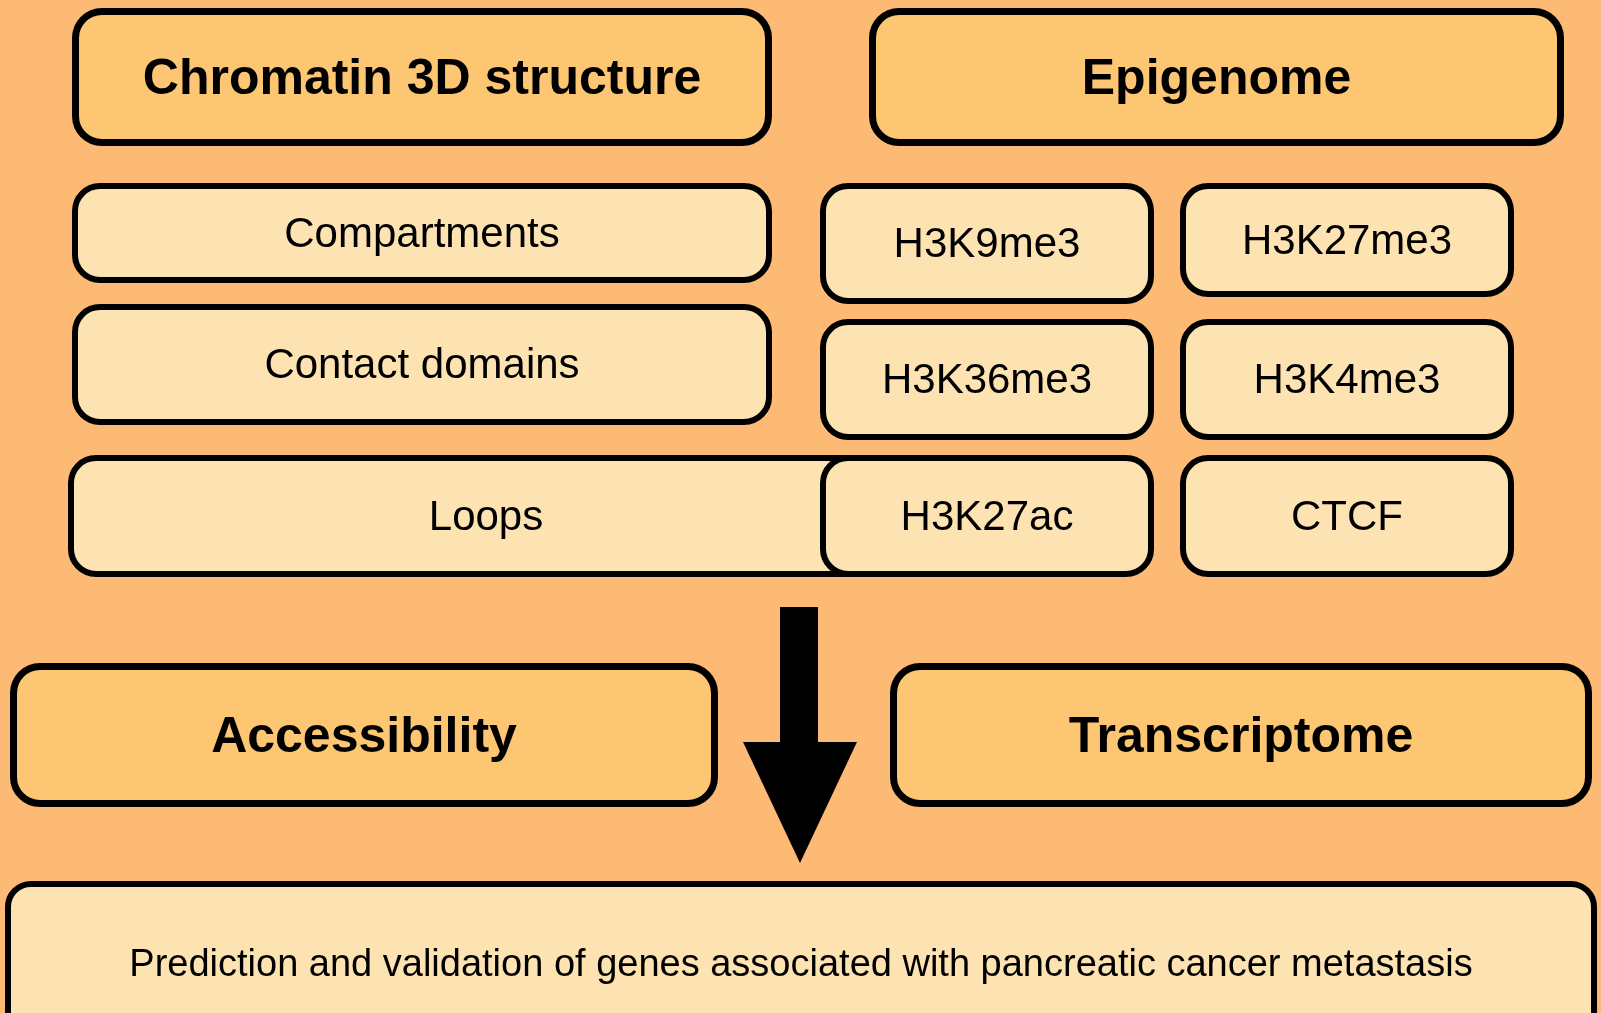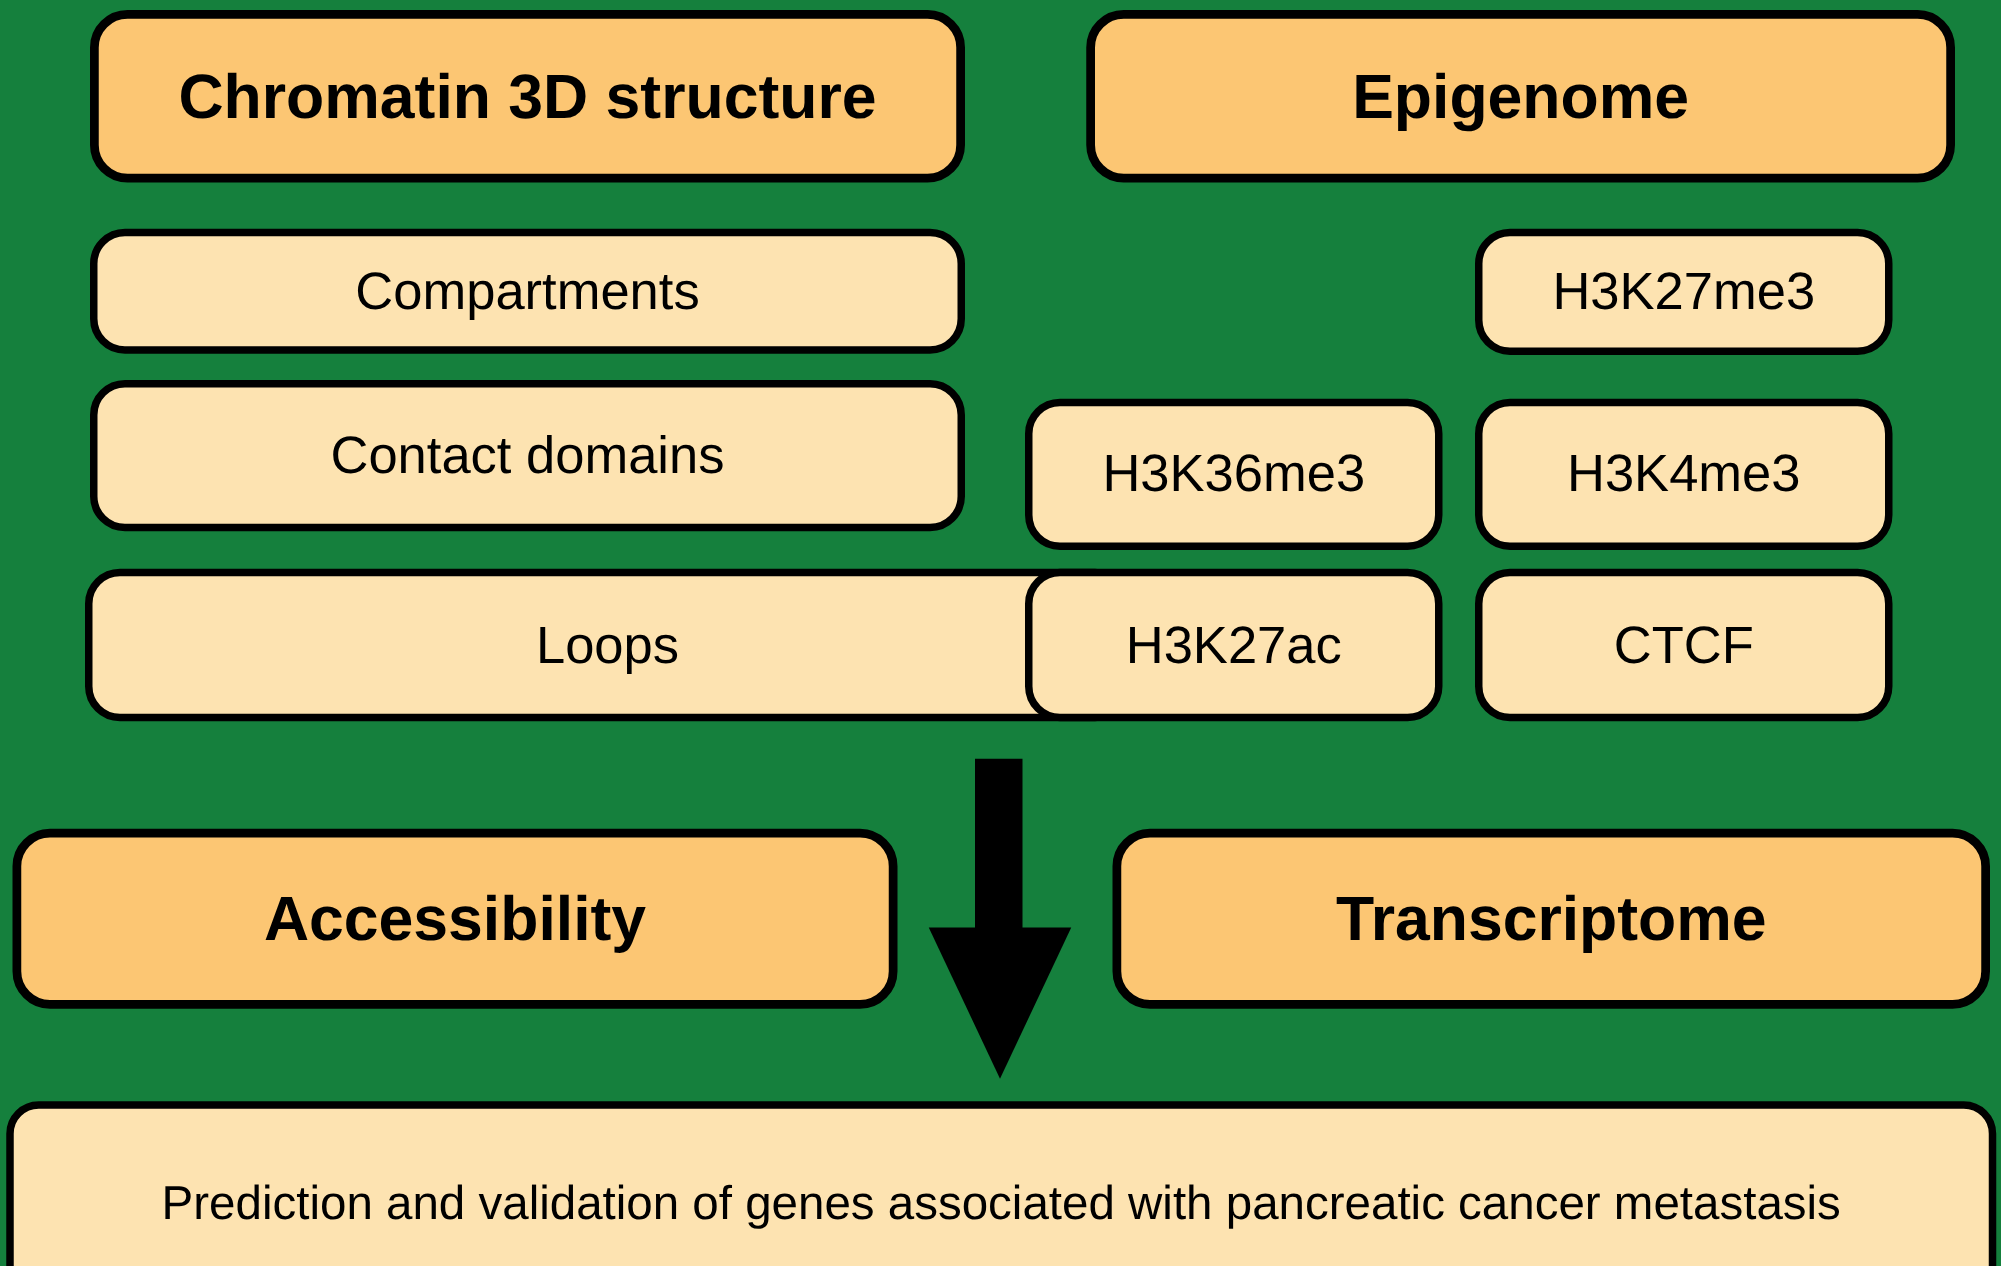--- a/index.html
+++ b/index.html
@@ -5,21 +5,21 @@
   html, body {
     margin: 0;
     padding: 0;
     background: #ffffff;
     font-family: "Liberation Sans", sans-serif;
   }
   .canvas {
     position: relative;
     width: 1601px;
     height: 1013px;
-    background: #15803d;
+    background: #fdba74;
     overflow: hidden;
   }
   .box {
     position: absolute;
     box-sizing: border-box;
     display: flex;
     align-items: center;
     justify-content: center;
     text-align: center;
     color: #000000;
@@ -62,22 +62,23 @@
   <div class="box header" style="left:72px; top:8px; width:700px; height:138px;">Chromatin 3D structure</div>
 
   <div class="box header" style="left:869px; top:8px; width:695px; height:138px;">Epigenome</div>
 
   <div class="box light" style="left:72px; top:183px; width:700px; height:100px;">Compartments</div>
 
   <div class="box light" style="left:72px; top:304px; width:700px; height:121px;">Contact domains</div>
 
   <div class="box light" style="left:68px; top:455px; width:836px; height:122px;">Loops</div>
 
+  <div class="box light" style="left:820px; top:183px; width:334px; height:121px;">H3K9me3</div>
 
-  <div class="box light" style="left:1180px; top:183px; width:334px; height:101px;">H3K27me3</div>
+  <div class="box light" style="left:1180px; top:183px; width:334px; height:114px;">H3K27me3</div>
 
   <div class="box light" style="left:820px; top:319px; width:334px; height:121px;">H3K36me3</div>
 
   <div class="box light" style="left:1180px; top:319px; width:334px; height:121px;">H3K4me3</div>
 
   <div class="box light" style="left:820px; top:455px; width:334px; height:122px;">H3K27ac</div>
 
   <div class="box light" style="left:1180px; top:455px; width:334px; height:122px;">CTCF</div>
 
   <svg class="flow-arrow" viewBox="0 0 120 268" aria-hidden="true">

